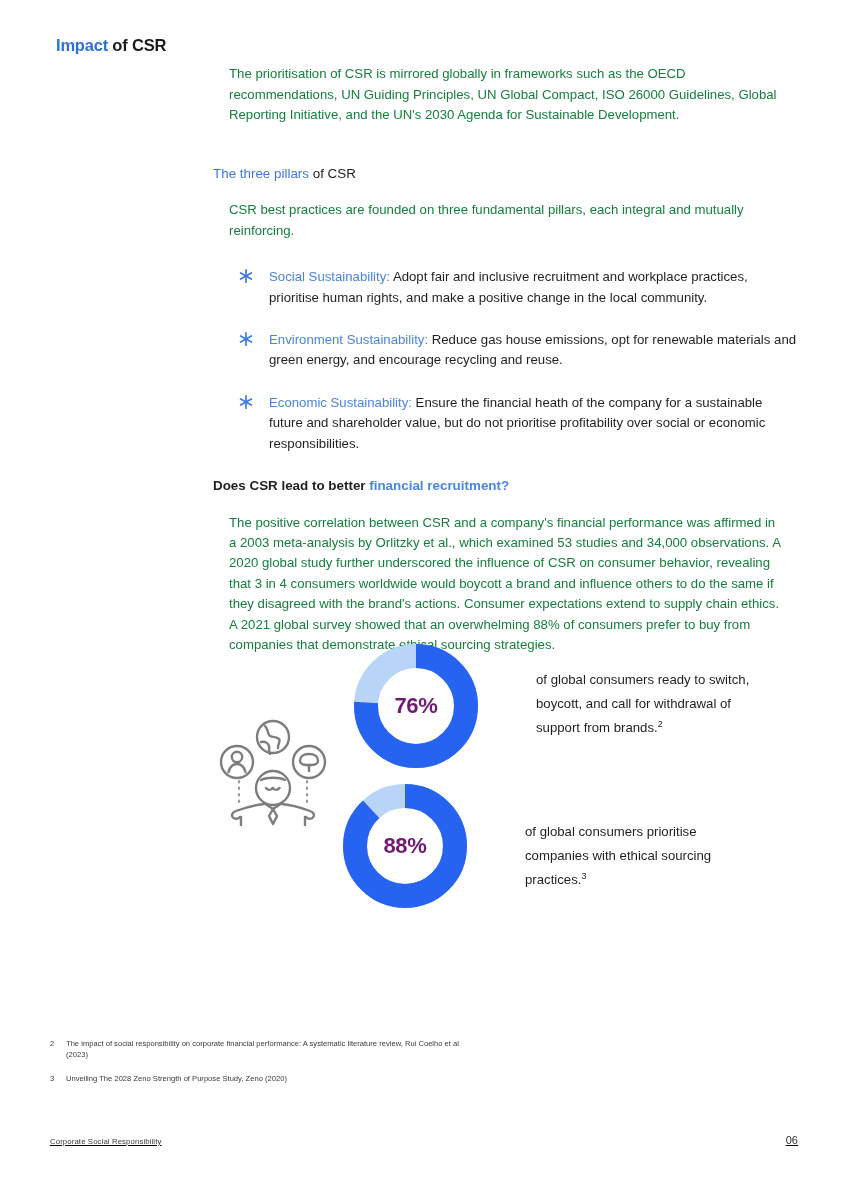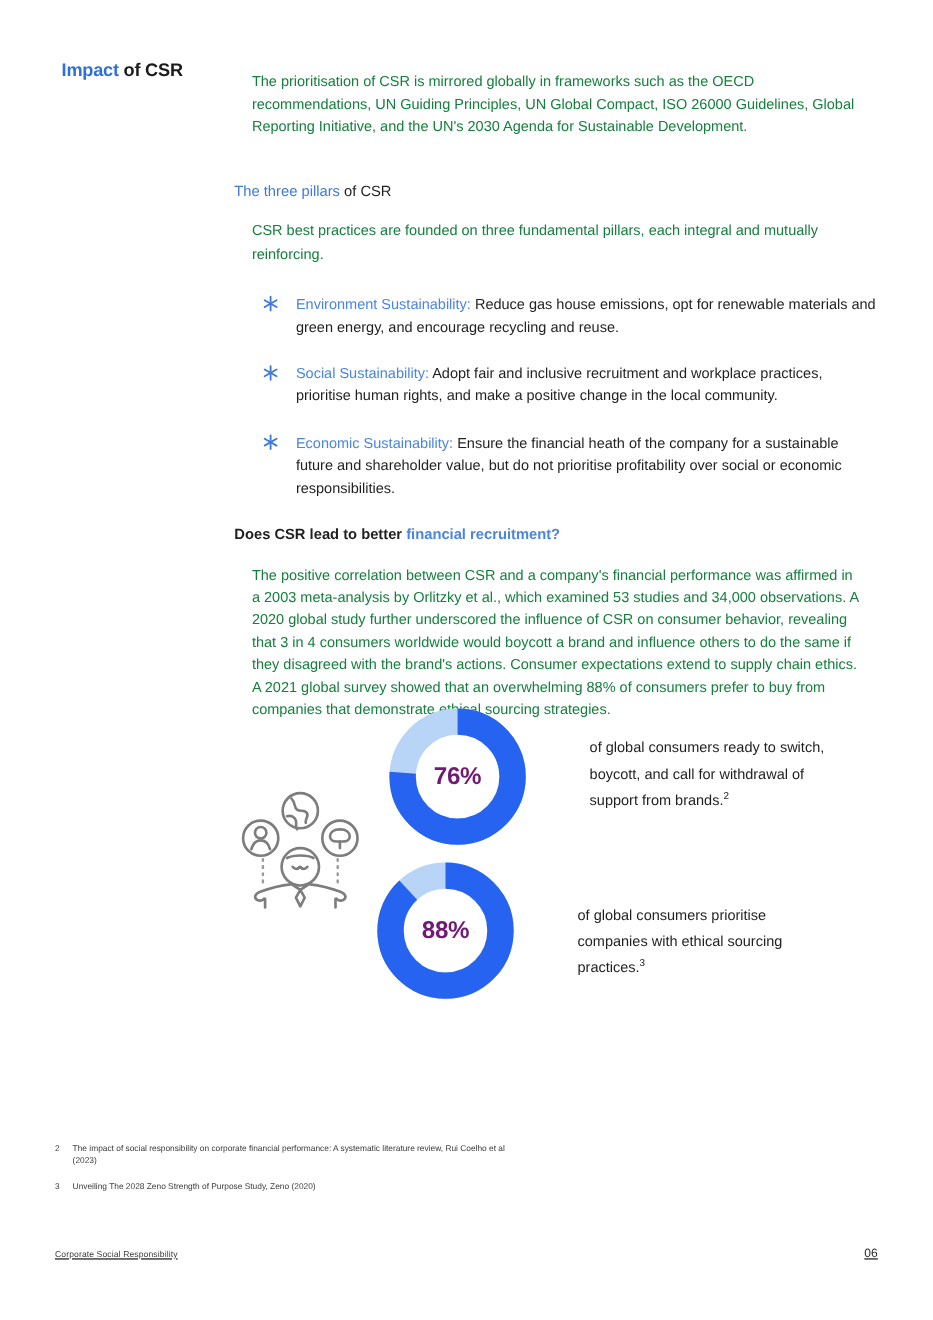--- a/index.html
+++ b/index.html
@@ -16,21 +16,21 @@
     width: 848px;
     height: 1200px;
     background: #ffffff;
     overflow: hidden;
   }
 
   
   .section-heading {
     position: absolute;
     left: 56px;
-    top: 55px;
+    top: 36px;
     font-size: 16.5px;
     font-weight: bold;
     letter-spacing: -0.2px;
     color: #1a1a1a;
     white-space: nowrap;
   }
   .section-heading .accent { color: #2f6fd8; }
 
   
   .content {
@@ -202,20 +202,33 @@
     <p class="para">The prioritisation of CSR is mirrored globally in frameworks such as the OECD recommendations, UN Guiding Principles, UN Global Compact, ISO 26000 Guidelines, Global Reporting Initiative, and the UN's 2030 Agenda for Sustainable Development.</p>
 
     <div class="gap-lg"></div>
 
     <div class="subhead">
       <span class="accent">The three pillars</span><span> of CSR</span>
     </div>
     <p class="para tight">CSR best practices are founded on three fundamental pillars, each integral and mutually reinforcing.</p>
 
     <div class="pillars">
+
+      <div class="pillar">
+        <span class="star">
+          <svg width="16" height="16" viewBox="0 0 16 16">
+            <g stroke="currentColor" stroke-width="1.7" stroke-linecap="round">
+              <line x1="8" y1="1.8" x2="8" y2="14.2"></line>
+              <line x1="2.6" y1="4.9" x2="13.4" y2="11.1"></line>
+              <line x1="2.6" y1="11.1" x2="13.4" y2="4.9"></line>
+            </g>
+          </svg>
+        </span>
+        <span class="pillar-text"><span class="label">Social Sustainability:</span><span> Adopt fair and inclusive recruitment and workplace practices, prioritise human rights, and make a positive change in the local community.</span></span>
+      </div>
 
       <div class="pillar">
         <span class="star">
           <svg width="16" height="16" viewBox="0 0 16 16">
             <g stroke="currentColor" stroke-width="1.7" stroke-linecap="round">
               <line x1="8" y1="1.8" x2="8" y2="14.2"></line>
               <line x1="2.6" y1="4.9" x2="13.4" y2="11.1"></line>
               <line x1="2.6" y1="11.1" x2="13.4" y2="4.9"></line>
             </g>
           </svg>
@@ -226,33 +239,20 @@
       <div class="pillar">
         <span class="star">
           <svg width="16" height="16" viewBox="0 0 16 16">
             <g stroke="currentColor" stroke-width="1.7" stroke-linecap="round">
               <line x1="8" y1="1.8" x2="8" y2="14.2"></line>
               <line x1="2.6" y1="4.9" x2="13.4" y2="11.1"></line>
               <line x1="2.6" y1="11.1" x2="13.4" y2="4.9"></line>
             </g>
           </svg>
         </span>
-        <span class="pillar-text"><span class="label">Social Sustainability:</span><span> Adopt fair and inclusive recruitment and workplace practices, prioritise human rights, and make a positive change in the local community.</span></span>
-      </div>
-
-      <div class="pillar">
-        <span class="star">
-          <svg width="16" height="16" viewBox="0 0 16 16">
-            <g stroke="currentColor" stroke-width="1.7" stroke-linecap="round">
-              <line x1="8" y1="1.8" x2="8" y2="14.2"></line>
-              <line x1="2.6" y1="4.9" x2="13.4" y2="11.1"></line>
-              <line x1="2.6" y1="11.1" x2="13.4" y2="4.9"></line>
-            </g>
-          </svg>
-        </span>
         <span class="pillar-text"><span class="label">Economic Sustainability:</span><span> Ensure the financial heath of the company for a sustainable future and shareholder value, but do not prioritise profitability over social or economic responsibilities.</span></span>
       </div>
 
     </div>
 
     <div class="gap-lg"></div>
 
     <div class="subhead bold">
       <span>Does CSR lead to better </span><span class="accent">financial recruitment?</span>
     </div>

